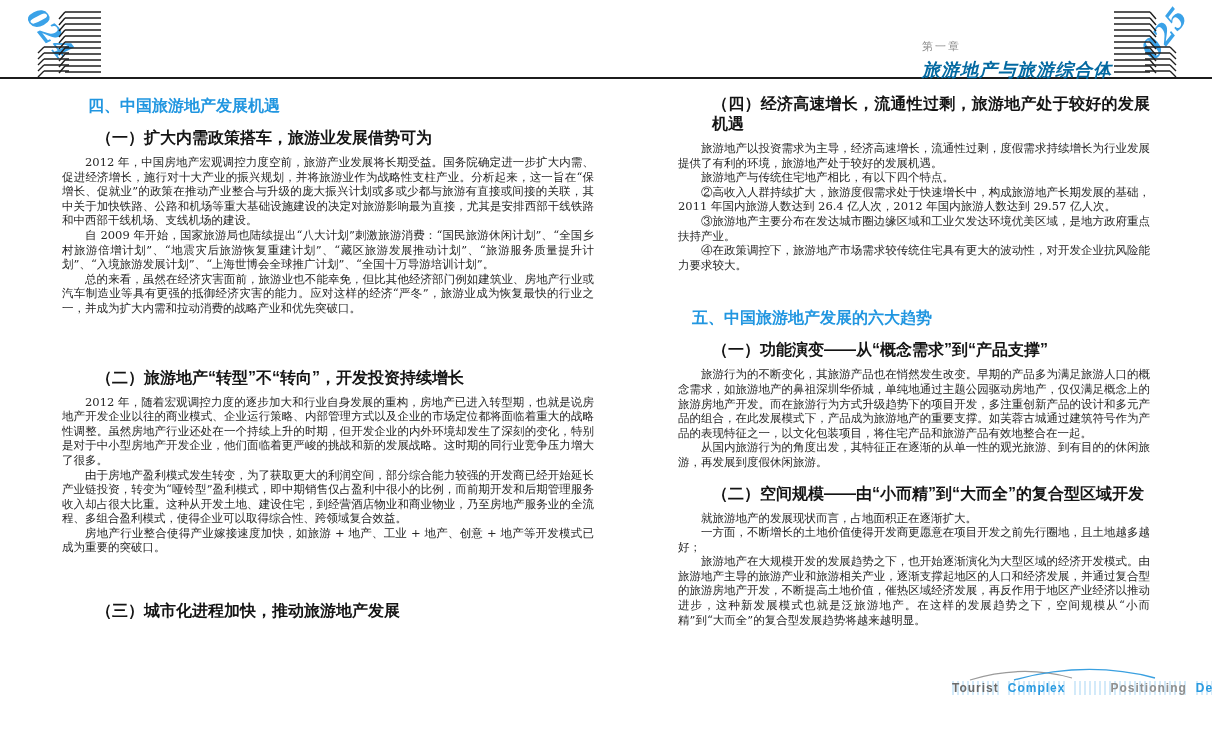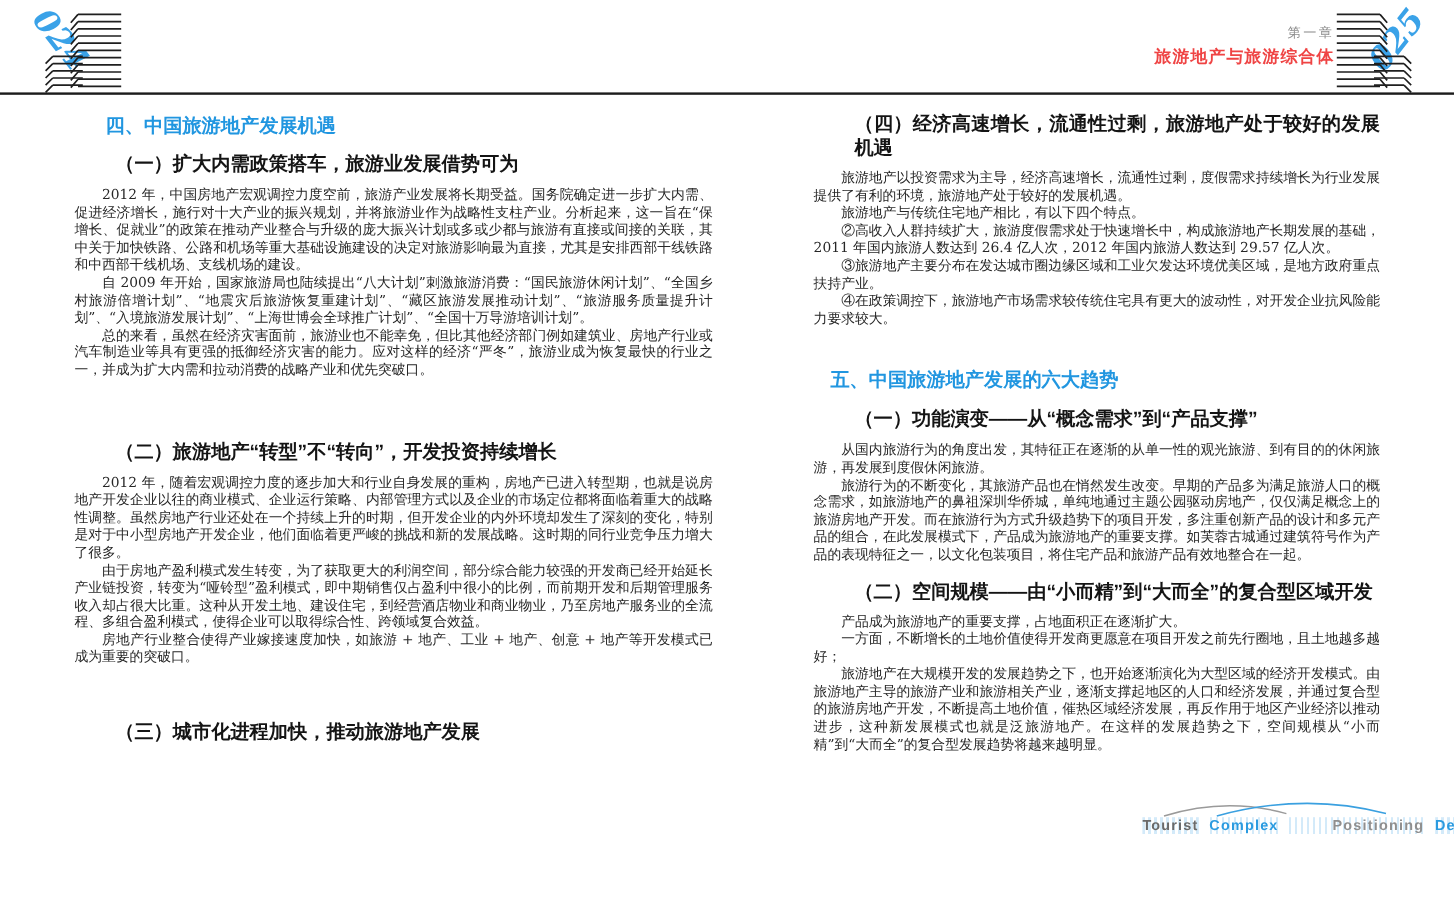--- a/index.html
+++ b/index.html
@@ -13,24 +13,24 @@
   .corner.right{right:0;width:320px;}
   .pagenum{position:absolute;font-family:"DejaVu Serif",serif;font-style:italic;font-weight:bold;
            font-size:27px;color:#3aa2e8;}
   .pagenum.l{left:22px;top:18px;transform:rotate(52deg);}
   .pagenum.r{right:20px;top:18px;transform:rotate(-52deg);}
   .stack{position:absolute;}
   .series{position:absolute;left:97px;top:36px;font-family:"Liberation Sans","DejaVu Sans",sans-serif;}
   .series-line1{font-size:12px;color:#8a8a8a;letter-spacing:1px;}
   .series-line1 b{color:#555;}
   .series-line2{font-size:14px;font-weight:bold;color:#2196e0;letter-spacing:4px;margin-top:3px;}
-  .chapter{position:absolute;right:100px;top:20px;text-align:right;
+  .chapter{position:absolute;right:100px;top:39px;
            font-family:"Liberation Sans","DejaVu Sans",sans-serif;}
   .chapter-label{font-size:11px;color:#8c8c8c;letter-spacing:2px;}
-  .chapter-title{font-size:14px;font-weight:bold;color:#ef4444;letter-spacing:1px;margin-top:4px;}
+  .chapter-title{font-size:18px;font-weight:bold;color:#0369a1;letter-spacing:1px;margin-top:4px;font-style:italic;}
 
   
   .col{position:absolute;top:94px;font-size:11.5px;line-height:14.6px;text-align:justify;}
   .col.left{left:62px;width:532px;}
   .col.right{left:678px;width:472px;}
   .col p{margin:0;text-indent:2em;}
   h2.blue{font-family:"Liberation Sans","DejaVu Sans",sans-serif;font-size:16px;line-height:24px;
           font-weight:bold;color:#2196e0;margin:0 0 10px 26px;}
   h3.sub{font-family:"Liberation Sans","DejaVu Sans",sans-serif;font-size:16px;line-height:20px;
          font-weight:bold;color:#141414;margin:0 0 7px 34px;}
@@ -102,25 +102,25 @@
     <h3 class="sub m1">（四）经济高速增长，流通性过剩，旅游地产处于较好的发展机遇</h3>
     <p>旅游地产以投资需求为主导，经济高速增长，流通性过剩，度假需求持续增长为行业发展提供了有利的环境，旅游地产处于较好的发展机遇。</p>
     <p>旅游地产与传统住宅地产相比，有以下四个特点。</p>
     <p>②高收入人群持续扩大，旅游度假需求处于快速增长中，构成旅游地产长期发展的基础，2011 年国内旅游人数达到 26.4 亿人次，2012 年国内旅游人数达到 29.57 亿人次。</p>
     <p>③旅游地产主要分布在发达城市圈边缘区域和工业欠发达环境优美区域，是地方政府重点扶持产业。</p>
     <p>④在政策调控下，旅游地产市场需求较传统住宅具有更大的波动性，对开发企业抗风险能力要求较大。</p>
 
     <h2 class="blue">五、中国旅游地产发展的六大趋势</h2>
 
     <h3 class="sub">（一）功能演变——从“概念需求”到“产品支撑”</h3>
+    <p>旅游行为的不断变化，其旅游产品也在悄然发生改变。早期的产品多为满足旅游人口的概念需求，如旅游地产的鼻祖深圳华侨城，单纯地通过主题公园驱动房地产，仅仅满足概念上的旅游房地产开发。而在旅游行为方式升级趋势下的项目开发，多注重创新产品的设计和多元产品的组合，在此发展模式下，产品成为旅游地产的重要支撑。如芙蓉古城通过建筑符号作为产品的表现特征之一，以文化包装项目，将住宅产品和旅游产品有效地整合在一起。</p>
     <p>从国内旅游行为的角度出发，其特征正在逐渐的从单一性的观光旅游、到有目的的休闲旅游，再发展到度假休闲旅游。</p>
-    <p>旅游行为的不断变化，其旅游产品也在悄然发生改变。早期的产品多为满足旅游人口的概念需求，如旅游地产的鼻祖深圳华侨城，单纯地通过主题公园驱动房地产，仅仅满足概念上的旅游房地产开发。而在旅游行为方式升级趋势下的项目开发，多注重创新产品的设计和多元产品的组合，在此发展模式下，产品成为旅游地产的重要支撑。如芙蓉古城通过建筑符号作为产品的表现特征之一，以文化包装项目，将住宅产品和旅游产品有效地整合在一起。</p>
 
     <h3 class="sub m5">（二）空间规模——由“小而精”到“大而全”的复合型区域开发</h3>
-    <p>产品成为旅游地产的重要支撑，占地面积正在逐渐扩大。</p>
+    <p>就旅游地产的发展现状而言，占地面积正在逐渐扩大。</p>
     <p>一方面，不断增长的土地价值使得开发商更愿意在项目开发之前先行圈地，且土地越多越好；</p>
     <p>旅游地产在大规模开发的发展趋势之下，也开始逐渐演化为大型区域的经济开发模式。由旅游地产主导的旅游产业和旅游相关产业，逐渐支撑起地区的人口和经济发展，并通过复合型的旅游房地产开发，不断提高土地价值，催热区域经济发展，再反作用于地区产业经济以推动进步，这种新发展模式也就是泛旅游地产。在这样的发展趋势之下，空间规模从“小而精”到“大而全”的复合型发展趋势将越来越明显。</p>
   </div>
 
   <div class="logo">
     <svg class="logo-arcs" width="216" height="18">
       <path d="M18,16 Q70,0 120,14" stroke="#9a9a9a" stroke-width="1.2" fill="none"></path>
       <path d="M62,16 Q135,-4 203,14" stroke="#3aa0e0" stroke-width="1.3" fill="none"></path>
     </svg>
     <div class="logo-words">

